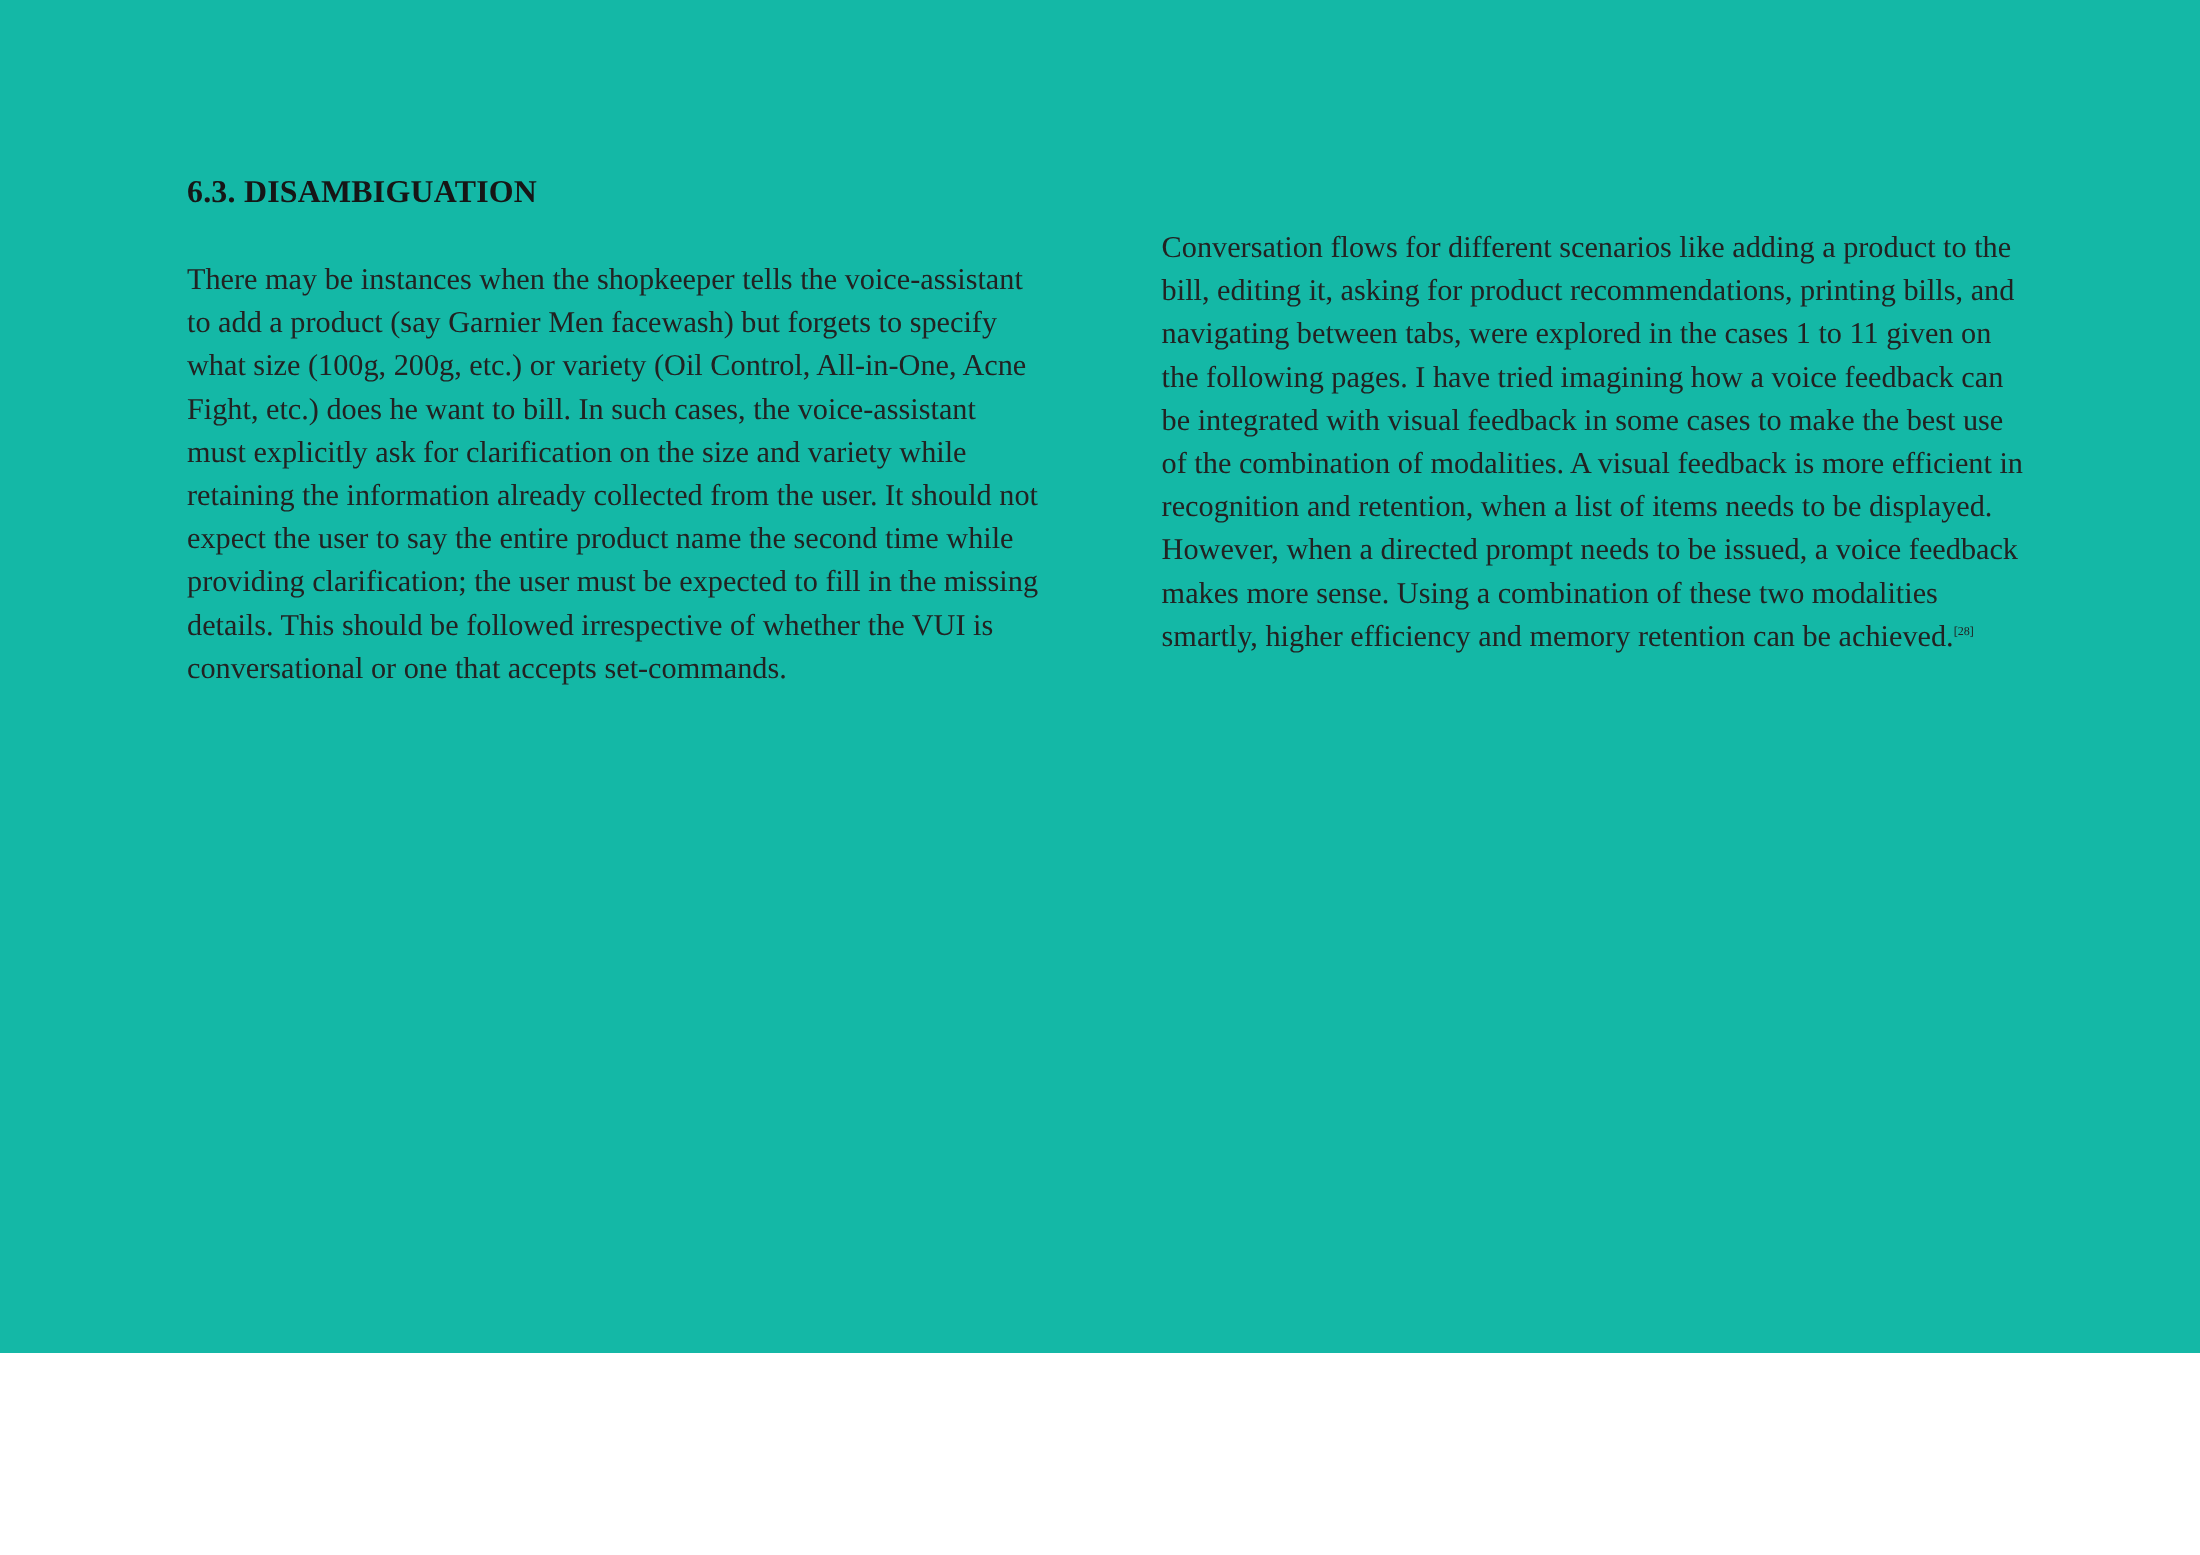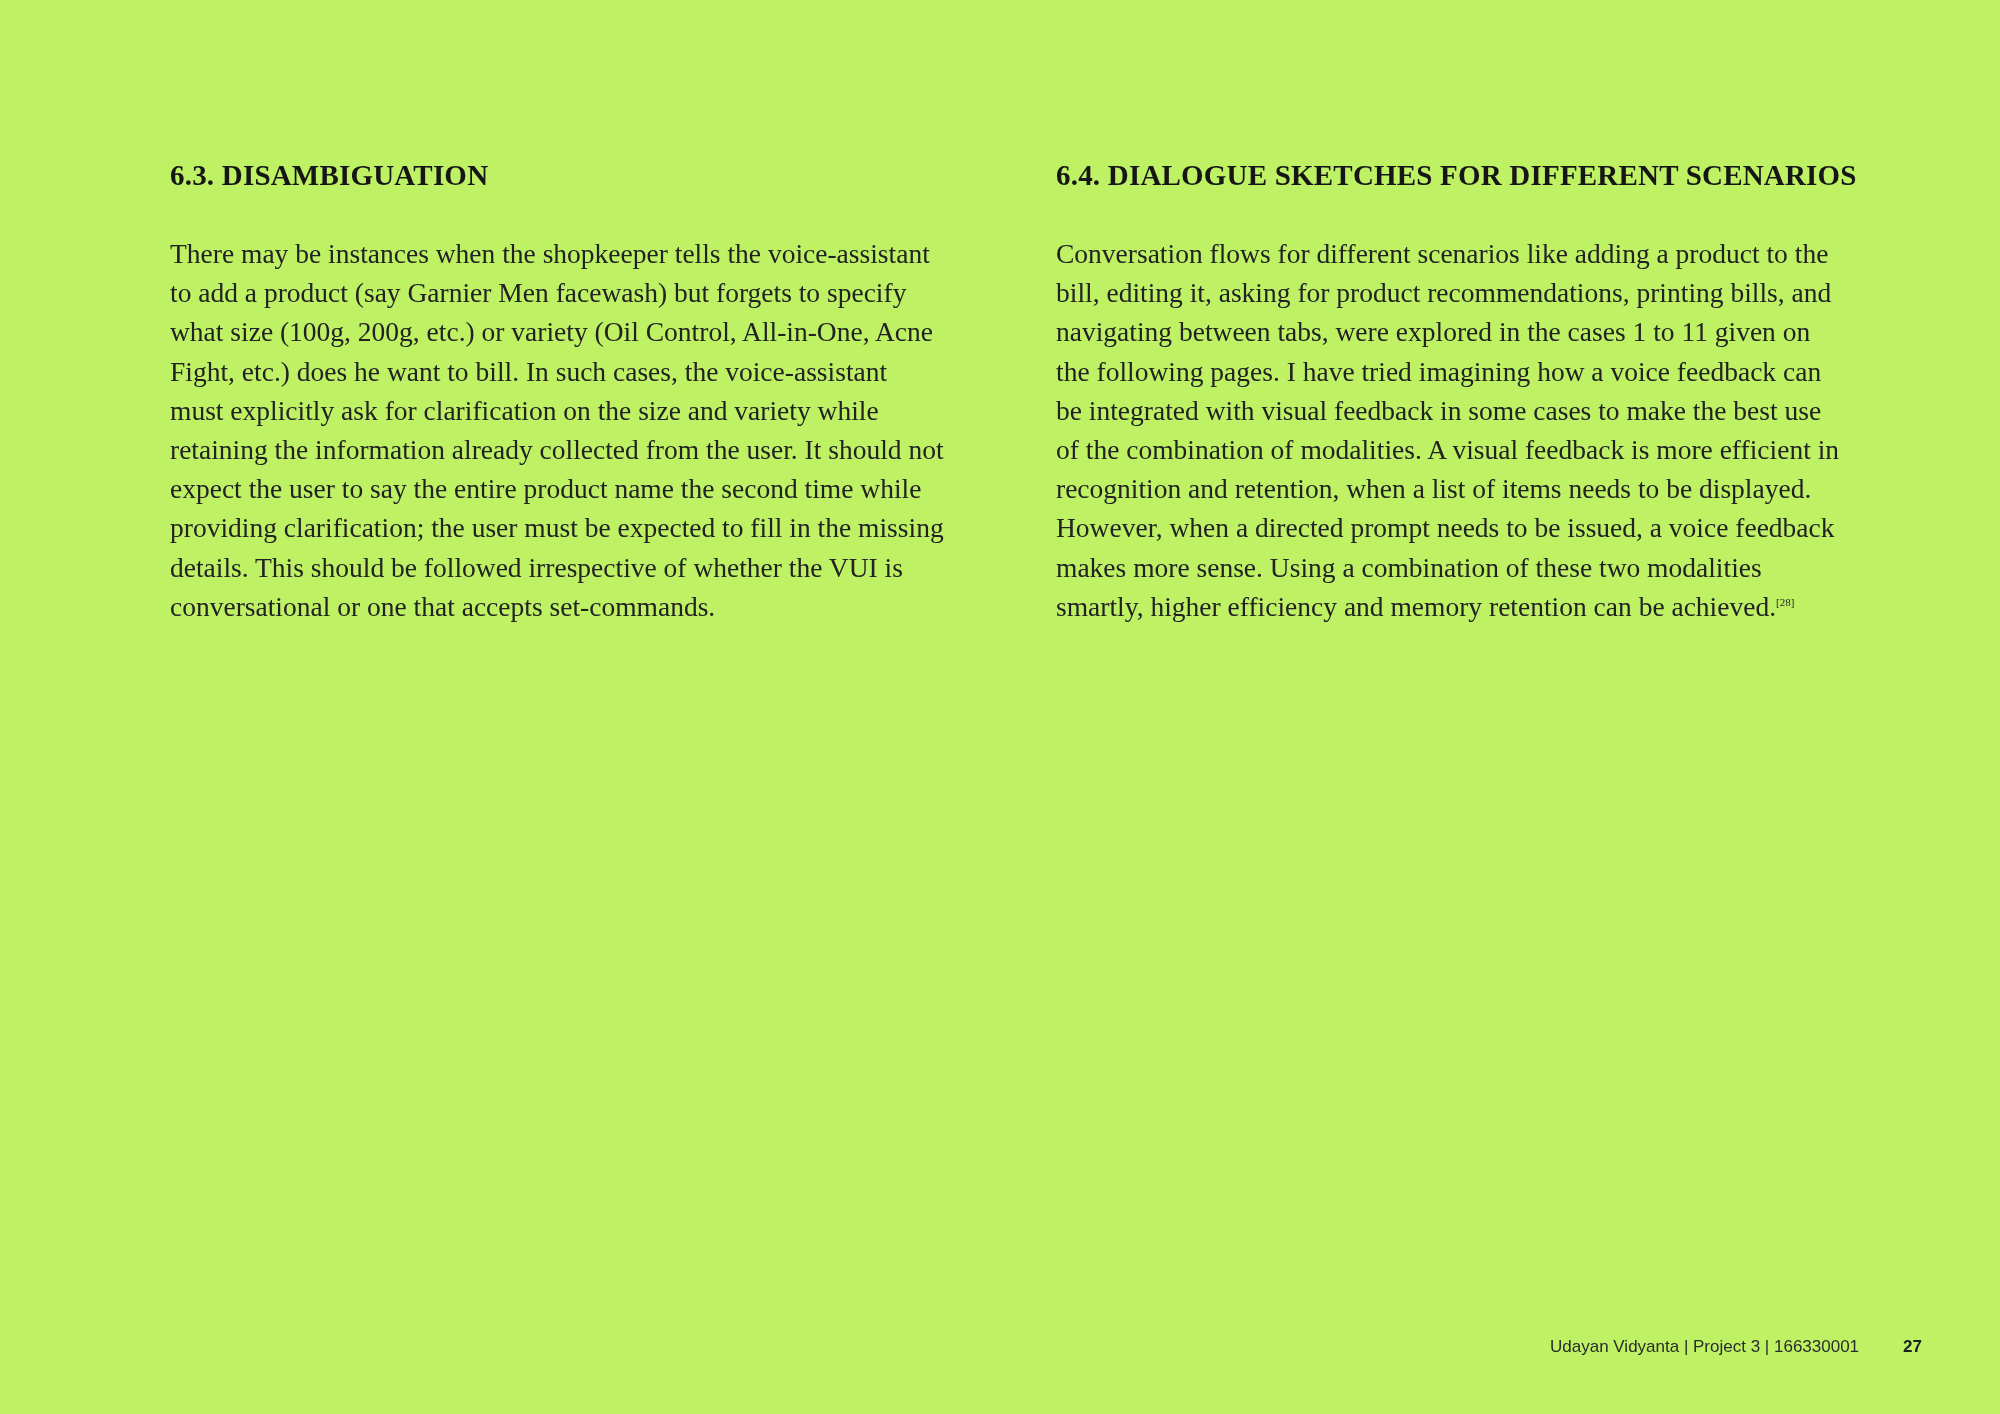--- a/index.html
+++ b/index.html
@@ -3,22 +3,22 @@
 <meta charset="utf-8">
 <style>
   html, body {
     margin: 0;
     padding: 0;
     background: #ffffff;
   }
   .page {
     position: relative;
     width: 2000px;
-    height: 1414px;
-    background: #bef264;
+    height: 1230px;
+    background: #14b8a6;
     overflow: hidden;
     font-family: "Liberation Serif", serif;
     color: #1f1f1f;
   }
   .col {
     position: absolute;
     top: 161px;
   }
   .col-left  { left: 170px; width: 845px; }
   .col-right { left: 1056px; width: 855px; }
@@ -74,21 +74,20 @@
 Fight, etc.) does he want to bill. In such cases, the voice-assistant
 must explicitly ask for clarification on the size and variety while
 retaining the information already collected from the user. It should not
 expect the user to say the entire product name the second time while
 providing clarification; the user must be expected to fill in the missing
 details. This should be followed irrespective of whether the VUI is
 conversational or one that accepts set-commands.</span></p>
   </section>
 
   <section class="col col-right">
-    <h2 class="heading">6.4. DIALOGUE SKETCHES FOR DIFFERENT SCENARIOS</h2>
     <p class="body"><span>Conversation flows for different scenarios like adding a product to the
 bill, editing it, asking for product recommendations, printing bills, and
 navigating between tabs, were explored in the cases 1 to 11 given on
 the following pages. I have tried imagining how a voice feedback can
 be integrated with visual feedback in some cases to make the best use
 of the combination of modalities. A visual feedback is more efficient in
 recognition and retention, when a list of items needs to be displayed.
 However, when a directed prompt needs to be issued, a voice feedback
 makes more sense. Using a combination of these two modalities
 smartly, higher efficiency and memory retention can be achieved.</span><sup class="cite">[28]</sup></p>

